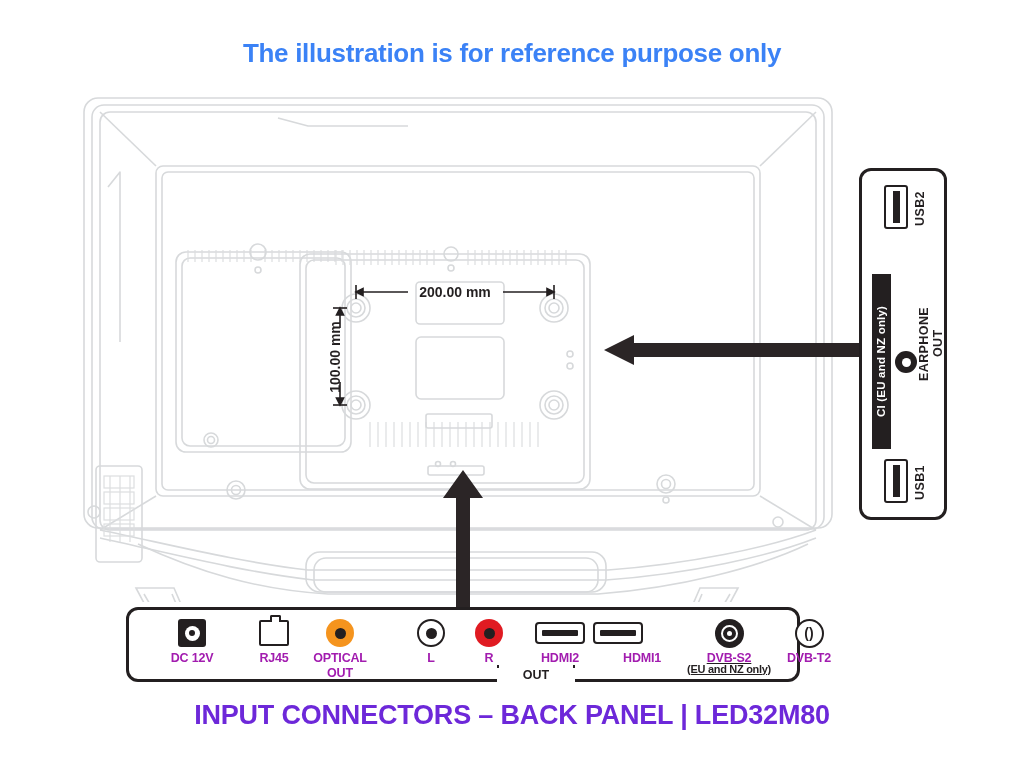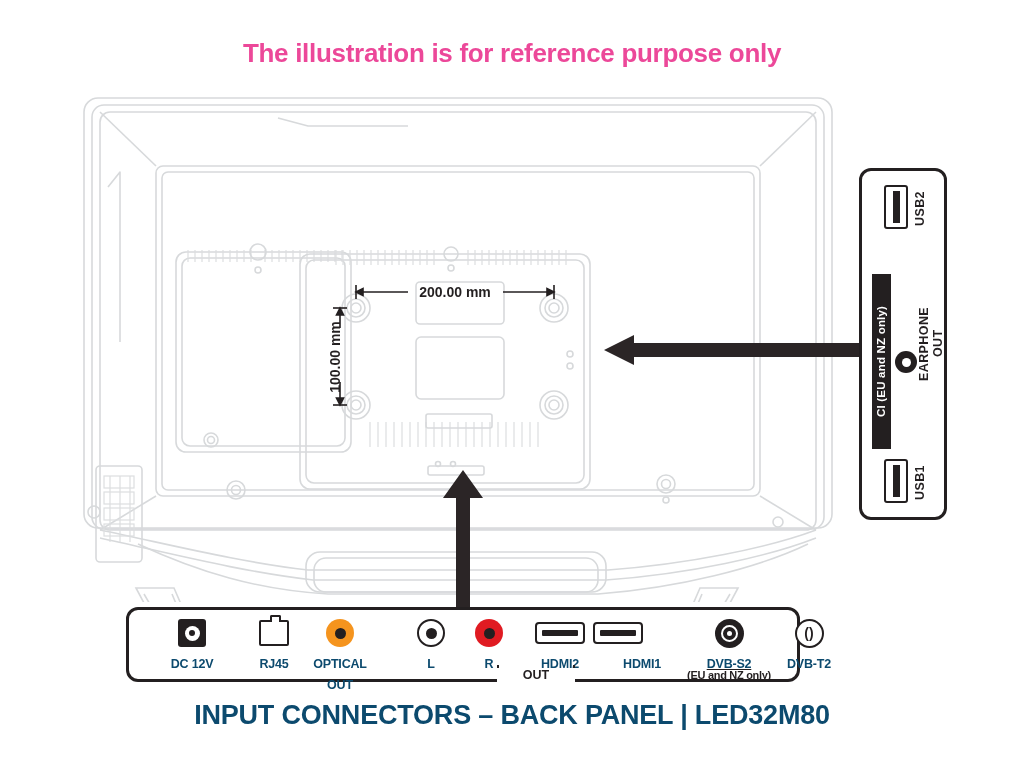--- a/index.html
+++ b/index.html
@@ -6,46 +6,46 @@
   body{
     width:1024px;height:781px;position:relative;overflow:hidden;
     font-family:"Liberation Sans", sans-serif;
     color:#231f20;
   }
   .stage{position:absolute;inset:0;}
 
   
   #heading{
     position:absolute;left:0;top:38px;width:1024px;text-align:center;
-    font-size:26px;font-weight:bold;letter-spacing:-0.3px;color:#ec4899;
+    font-size:26px;font-weight:bold;letter-spacing:-0.3px;color:#3b82f6;
   }
   #footer-title{
     position:absolute;left:0;top:700px;width:1024px;text-align:center;
-    font-size:27px;font-weight:bold;letter-spacing:-0.2px;color:#0c4a6e;
+    font-size:27px;font-weight:bold;letter-spacing:-0.2px;color:#6d28d9;
   }
 
   
   #tv-drawing{position:absolute;left:78px;top:92px;width:760px;height:510px;}
 
   
   #arrow-right-panel{position:absolute;left:604px;top:335px;width:258px;height:30px;}
   #arrow-bottom-panel{position:absolute;left:443px;top:470px;width:40px;height:155px;}
 
   
   #bottom-panel{
     position:absolute;left:126px;top:607px;width:674px;height:75px;
     border:3px solid #231f20;border-radius:12px;background:#ffffff;
     box-sizing:border-box;
   }
   .conn-row{position:absolute;inset:0;}
   .conn{position:absolute;top:6px;text-align:center;}
   .conn .glyph{height:34px;display:flex;align-items:center;justify-content:center;}
   .conn .lbl{
-    font-size:12.5px;font-weight:bold;line-height:12.5px;margin-top:8px;
-    letter-spacing:-0.2px;white-space:nowrap;color:#0c4a6e;
+    font-size:12.5px;font-weight:bold;line-height:12.5px;margin-top:2px;
+    letter-spacing:-0.2px;white-space:nowrap;color:#a21caf;
   }
   .conn .sub{font-size:11px;font-weight:bold;line-height:9px;letter-spacing:-0.3px;white-space:nowrap;}
 
   
   .dc-jack{width:28px;height:28px;background:#231f20;border-radius:3px;
            display:flex;align-items:center;justify-content:center;}
   .dc-jack i{width:15px;height:15px;border-radius:50%;background:#fff;
              display:block;position:relative;}
   .dc-jack i:after{content:"";position:absolute;left:4.5px;top:4.5px;
              width:6px;height:6px;border-radius:50%;background:#231f20;}

